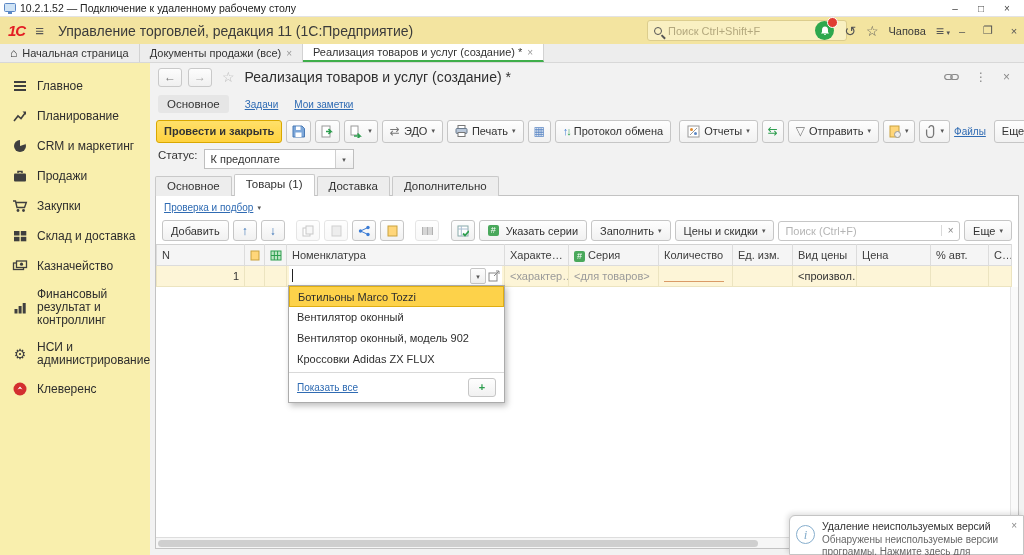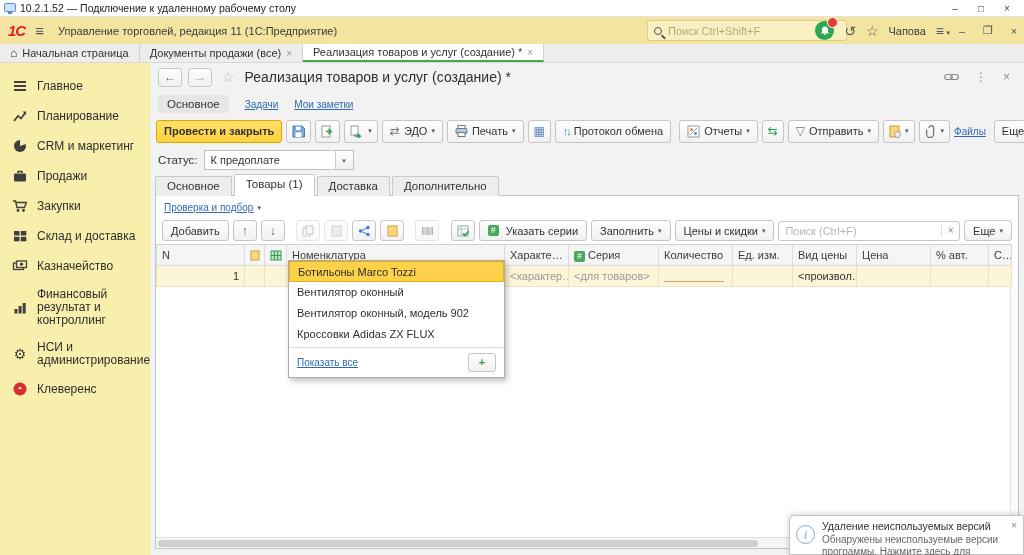--- a/index.html
+++ b/index.html
@@ -10,21 +10,21 @@
   
   .rdp-bar { position:absolute; left:0; top:0; width:1024px; height:17px; background:#fff; border-bottom:1px solid #e3e3e3; display:flex; align-items:center; padding:0 4px; }
   .rdp-bar .t { font-size:10.5px; color:#222; margin-left:4px; flex:1; }
   .rdp-ctrl { display:flex; }
   .rdp-ctrl span { width:26px; text-align:center; font-size:10px; color:#444; cursor:pointer; }
 
   
   .app-bar { position:absolute; left:0; top:17px; width:1024px; height:27px; background:#f3e4a0; display:flex; align-items:center; padding:0 8px; }
   .logo { color:#e31e24; font-weight:bold; font-size:15px; font-style:italic; letter-spacing:-1px; margin-right:10px; }
   .app-menu { font-size:15px; color:#555; margin-right:14px; cursor:pointer; }
-  .app-title { font-size:11px; color:#3b3b3b; }
+  .app-title { font-size:14px; color:#3b3b3b; }
   .srch { position:absolute; left:647px; top:3px; width:200px; height:21px; background:#f9f0c2; border:1px solid #dccd8d; border-radius:3px; display:flex; align-items:center; padding:0 6px; }
   .mag { width:8px; height:8px; border:1.5px solid #555; border-radius:50%; position:relative; flex:none; }
   .mag::after { content:""; position:absolute; width:5px; height:1.5px; background:#555; transform:rotate(45deg); left:6px; top:8px; }
   .srch input { border:none; background:transparent; outline:none; font-size:11px; color:#444; margin-left:6px; width:160px; font-family:inherit; }
   .srch input::placeholder { color:#b3a87e; }
   .app-right { position:absolute; right:0; top:0; height:27px; display:flex; align-items:center; gap:10px; padding-right:2px; }
   .bell-wrap { position:relative; width:19px; height:19px; }
   .bell { width:19px; height:19px; border-radius:50%; background:#2ea84e; display:flex; align-items:center; justify-content:center; }
   .badge { position:absolute; right:-4px; top:-4px; width:11px; height:11px; border-radius:50%; background:#e03c31; border:1px solid #fff; }
   .app-ico { font-size:14px; color:#555; cursor:pointer; }
@@ -65,21 +65,21 @@
   .btn.primary { background:linear-gradient(#ffe06a,#ffd23f); border-color:#d9a800; font-weight:bold; }
   .btn.ico-only { padding:0 5px; }
   .car { font-size:7px; color:#555; }
   .gap { width:4px; }
   .ico-g { font-size:12px; color:#777; }
   .ico-b { font-size:12px; color:#5b87c5; }
   .ico-gr { font-size:12px; color:#2e9e4f; }
   .ud { font-size:11px; letter-spacing:-2px; }
   .ud b { color:#2e9e4f; font-weight:normal; } .ud i { color:#3a7bd5; font-style:normal; }
 
-  .status-row { position:absolute; left:8px; top:86px; height:21px; display:flex; align-items:center; gap:6px; font-size:11.5px; }
+  .status-row { position:absolute; left:8px; top:86px; height:21px; display:flex; gap:6px; font-size:11.5px; }
   .combo { width:150px; height:20px; border:1px solid #bfbfbf; background:#fff; display:flex; align-items:center; }
   .combo .val { flex:1; padding:0 6px; font-size:11px; }
   .combo .cb { width:18px; height:18px; border-left:1px solid #cfcfcf; background:linear-gradient(#fdfdfd,#efefef); text-align:center; line-height:17px; }
 
   .doc-tabs { position:absolute; left:5px; top:111px; height:22px; display:flex; align-items:flex-end; z-index:3; }
   .dtab { height:20px; padding:3px 11px; border:1px solid #c9c9c9; border-bottom:none; background:#ededed; border-radius:2px 2px 0 0; margin-right:2px; font-size:11.5px; color:#333; cursor:pointer; }
   .dtab.active { background:#fff; height:22px; position:relative; z-index:4; }
 
   .panel { position:absolute; left:5px; top:132px; width:864px; height:354px; border:1px solid #c3c3c3; background:#fff; display:flex; flex-direction:column; z-index:2; }
   .plink-row { height:21px; display:flex; align-items:center; padding:2px 8px 0; }
@@ -108,21 +108,21 @@
   .vscroll { position:absolute; right:0; top:0; bottom:0; width:8px; background:#fafafa; border-left:1px solid #e5e5e5; }
   .hscroll { height:11px; border-top:1px solid #ddd; background:#f6f6f6; position:relative; }
   .hthumb { position:absolute; left:2px; top:2px; width:600px; height:7px; background:#cfcfcf; border-radius:4px; }
   .harr { position:absolute; right:2px; top:0; font-size:8px; color:#888; }
 
   .footer-row { position:absolute; left:8px; bottom:6px; height:22px; display:flex; align-items:center; gap:12px; width:858px; }
   .disc { position:absolute; right:224px; display:flex; align-items:center; gap:5px; color:#555; }
   .disc .dinput { width:34px; height:17px; background:#efefef; border:1px solid #cfcfcf; }
 
   
-  .drop { position:absolute; left:288px; top:260px; width:217px; background:#fff; border:1px solid #ababab; box-shadow:2px 3px 6px rgba(0,0,0,.25); z-index:20; }
+  .drop { position:absolute; left:288px; top:285px; width:217px; background:#fff; border:1px solid #ababab; box-shadow:2px 3px 6px rgba(0,0,0,.25); z-index:20; }
   .drop .item { height:21px; line-height:21px; padding:0 8px; font-size:11px; color:#2e2e2e; cursor:pointer; overflow:hidden; white-space:nowrap; }
   .drop .item.sel { background:#fdd24a; border:1px solid #dfae12; }
   .drop .foot { border-top:1px solid #d9d9d9; height:30px; display:flex; align-items:center; padding:0 8px; margin-top:2px; }
   .plus-btn { margin-left:auto; width:28px; height:19px; border:1px solid #c6c6c6; border-radius:3px; background:linear-gradient(#fefefe,#f1f1f1); color:#2e9e4f; font-weight:bold; text-align:center; line-height:17px; cursor:pointer; }
 
   
   .notif { position:absolute; left:789px; top:515px; width:235px; height:40px; background:#fff; border:1px solid #c4c4c4; border-radius:6px 0 0 0; box-shadow:-2px -2px 5px rgba(0,0,0,.12); z-index:30; padding:4px 6px 0 6px; display:flex; gap:7px; }
   .ninfo { flex:none; width:19px; height:19px; border:1.5px solid #86aecd; border-radius:50%; color:#86aecd; font-family:"Liberation Serif",serif; font-style:italic; font-size:13px; text-align:center; line-height:17px; margin-top:5px; }
   .nbody { flex:1; }
   .ntitle { font-size:10.5px; color:#333; display:flex; }

